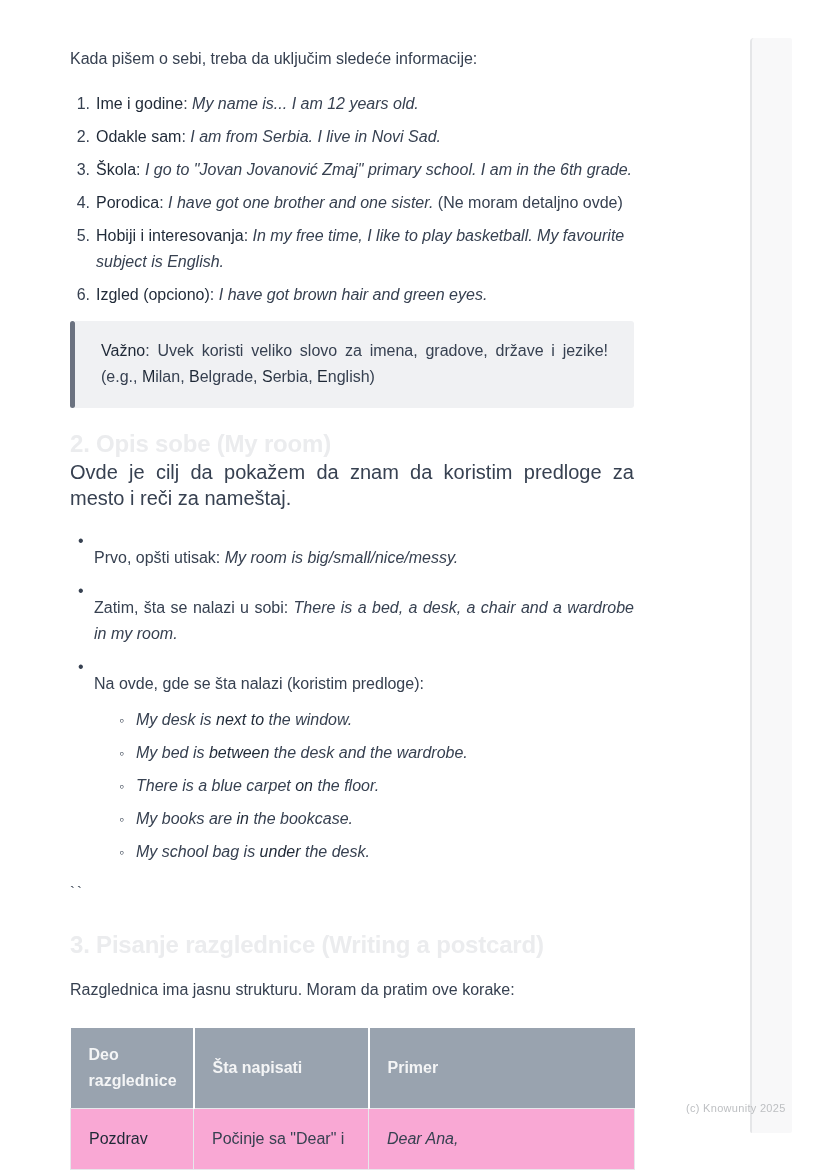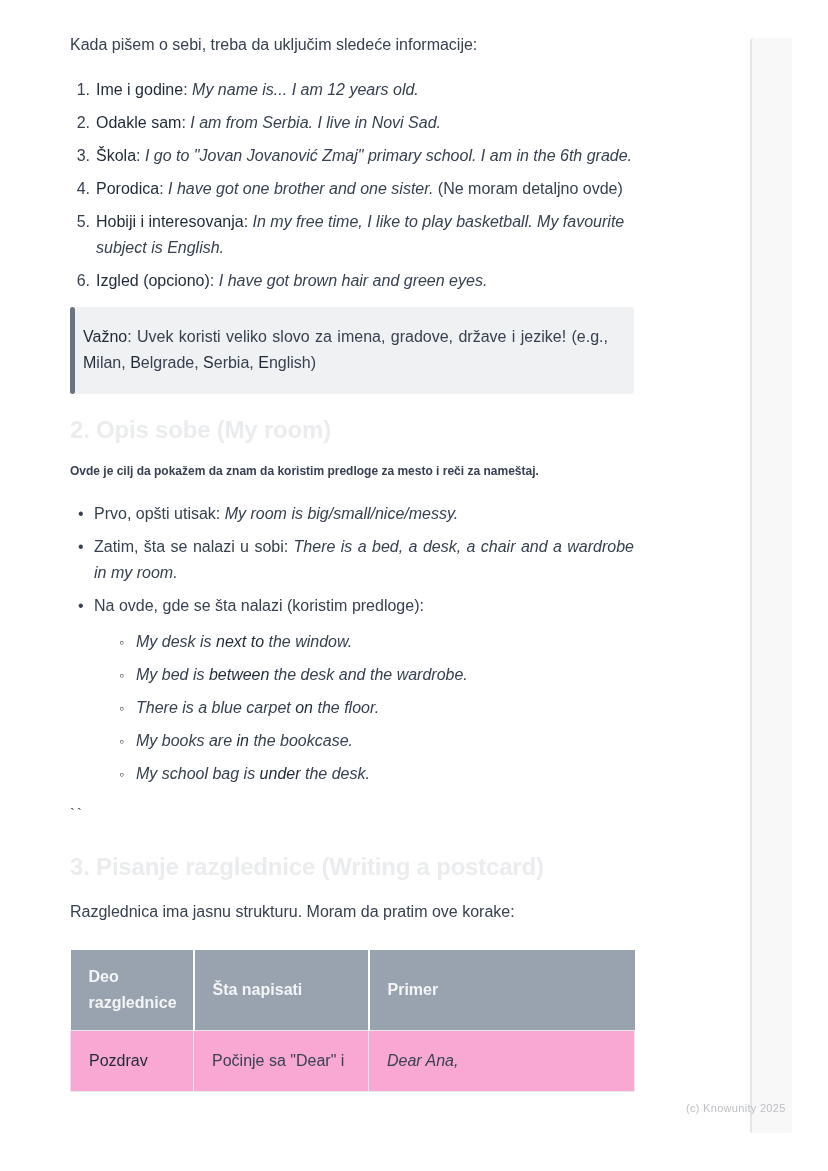--- a/index.html
+++ b/index.html
@@ -16,50 +16,50 @@
     --strip-border:#e5e6e8;
   }
   *{box-sizing:border-box;}
   html,body{margin:0;padding:0;}
   body{
     width:828px;height:1171px;position:relative;overflow:hidden;
     background:#ffffff;color:var(--text);
     font-family:"Liberation Sans",sans-serif;
     -webkit-font-smoothing:antialiased;
   }
-  .content{position:absolute;left:70px;top:32px;width:564px;}
+  .content{position:absolute;left:70px;top:46px;width:564px;}
   p{margin:0;}
   .b{font-weight:400;color:var(--text-strong);}
   .i{font-style:italic;}
   .intro{font-size:16px;line-height:26px;margin-bottom:19px;}
   
   .olist{margin:0 0 13px 0;}
   .oli{display:flex;margin-bottom:7px;font-size:16px;line-height:26px;}
   .num{flex:0 0 20px;text-align:right;}
   .oli-body{margin-left:6px;}
   
   .callout{position:relative;padding-left:5px;margin:0;}
   .callout-bar{position:absolute;left:0;top:0;bottom:0;width:5px;border-radius:3px;background:var(--callout-bar);}
   .callout-body{
     background:var(--callout-bg);border-radius:0 3px 3px 0;
-    padding:17px 26px 18px 8px;font-size:16px;line-height:26px;text-align:justify;
+    padding:17px 26px 18px 26px;font-size:16px;line-height:26px;text-align:justify;
   }
   
   .faded-h{
     font-size:24px;line-height:30px;font-weight:700;letter-spacing:-0.2px;
     color:var(--heading-faded);margin:0;
   }
   .h2{margin-top:21px;}
   .h3{margin-top:25px;}
-  .room-intro{margin-top:13px;font-size:12px;line-height:26px;text-align:justify;font-weight:bold;}
+  .room-intro{font-size:20px;line-height:26px;text-align:justify;}
   
   .ulist{margin-top:17px;}
   .uli{display:flex;margin-bottom:7px;font-size:16px;line-height:26px;}
   .bullet{flex:0 0 16px;margin-left:8px;}
-  .uli-body{flex:1 1 auto;text-align:justify;}
+  .uli-body{flex:1 1 auto;text-align:justify;margin-top:17px;}
   .sublist{margin-top:10px;}
   .suli{display:flex;margin-bottom:7px;font-size:16px;line-height:26px;}
   .sub-bullet{flex:0 0 17px;margin-left:25px;font-size:14px;}
   .ticks{margin-top:5px;font-size:15px;line-height:26px;letter-spacing:2px;color:var(--text);}
   .postcard-intro{margin-top:17px;font-size:16px;line-height:26px;}
   
   table{margin-top:25px;width:564px;border-collapse:collapse;table-layout:fixed;font-size:16px;}
   th{
     background:var(--table-header-bg);color:var(--table-header-text);
     font-weight:600;text-align:left;vertical-align:middle;

